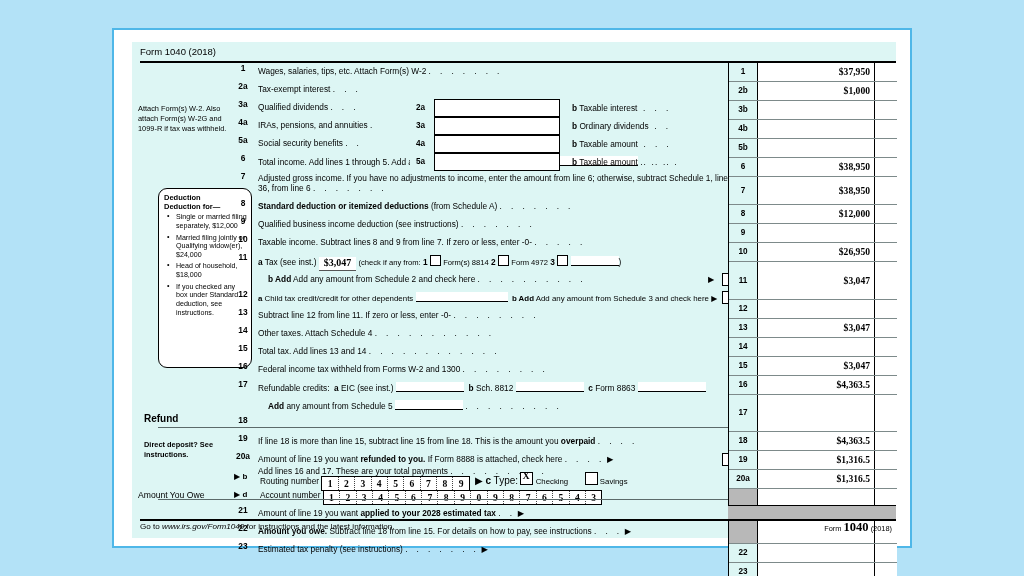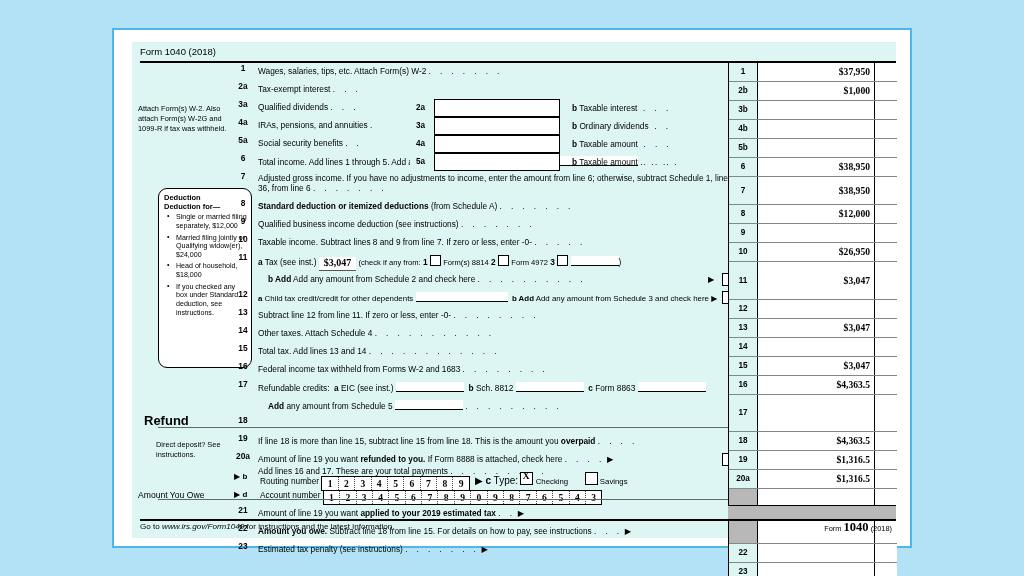--- a/index.html
+++ b/index.html
@@ -19,21 +19,21 @@
     font-size:8.2px;color:#000;
   }
   
   .hdr{position:absolute;left:0;top:0;width:764px;height:20px;}
   .hdr-title{position:absolute;left:8px;top:4px;font-size:9.5px;}
   .hdr-page{position:absolute;right:4px;top:18px;font-size:8.5px;}
   .hdr-page b{font-size:12px;font-weight:bold;vertical-align:-1px;}
   .hdr-rule{position:absolute;left:8px;top:19px;width:756px;height:2px;background:#000;}
   
   .lbl-col{position:absolute;left:6px;width:90px;font-size:7.4px;line-height:1.32;}
-  .lbl-big{font-size:13px;font-weight:bold;}
+  .lbl-big{font-size:10px;font-weight:bold;}
   .lbl-med{font-size:8.6px;font-weight:normal;}
   
   .sd-box{
     position:absolute;left:26px;top:146px;width:94px;height:180px;
     border:1px solid #000;border-radius:9px;background:#ffffff;
     font-size:7.1px;line-height:1.22;padding:4px 4px 0 5px;box-sizing:border-box;
   }
   .sd-box .t{font-weight:bold;font-size:7.5px;}
   .sd-box ul{margin:2px 0 0 0;padding-left:8px;list-style:none;}
   .sd-box li{margin-bottom:3px;position:relative;padding-left:4px;}
@@ -108,21 +108,21 @@
     <div class="t">Deduction for—</div>
     <ul>
       <li>Single or married filing separately, $12,000</li>
       <li>Married filing jointly or Qualifying widow(er), $24,000</li>
       <li>Head of household, $18,000</li>
       <li>If you checked any box under Standard deduction, see instructions.</li>
     </ul>
   </div>
 
   <div class="lbl-col lbl-big" style="top:370px;left:12px;">Refund</div>
-  <div class="lbl-col" style="top:398px;left:24px;width:82px;">Direct deposit? See instructions.</div>
+  <div class="lbl-col" style="top:398px;left:12px;width:82px;font-weight:bold;">Direct deposit? See instructions.</div>
   <div class="lbl-col lbl-med" style="top:448px;left:6px;width:96px;">Amount  You Owe</div>
 
   <div class="body">
 
     <div class="row" style="height:18px;">
       <div class="ln">1</div>
       <div class="tx" style="top:3px;">
         <span>Wages, salaries, tips, etc. Attach Form(s) W-2</span>
         <span class="dots"> .  .  .  .  .  .  .</span>
       </div>
@@ -258,21 +258,21 @@
     <div class="row" style="height:18px;">
       <div class="ln">15</div>
       <div class="tx" style="top:3px;">
         <span>Total tax. Add lines 13 and 14</span>
         <span class="dots"> . . . . . . . . . . . .</span>
       </div>
     </div>
     <div class="row" style="height:18px;">
       <div class="ln">16</div>
       <div class="tx" style="top:3px;">
-        <span>Federal income tax withheld from Forms W-2 and 1683</span>
+        <span>Federal income tax withheld from Forms W-2 and 1300</span>
         <span class="dots"> . . . . . . . .</span>
       </div>
     </div>
 
     <div class="row" style="height:18px;">
       <div class="ln">17</div>
       <div class="tx" style="top:3px;width:480px;">
         <span>Refundable credits:</span>
         <b>&nbsp;a</b>
         <span>EIC (see inst.)</span>
@@ -366,21 +366,21 @@
               <span>5</span>
               <span>4</span>
               <span>3</span>
             </span>
       </div>
     </div>
 
     <div class="row" style="height:18px;">
       <div class="ln">21</div>
       <div class="tx" style="top:3px;width:470px;">
-        <span>Amount of line 19 you want </span><b>applied to your 2019 estimated tax</b>
+        <span>Amount of line 19 you want </span><b>applied to your 2028 estimated tax</b>
         <span class="dots"> . .</span>
         <span>▶</span>
       </div>
     </div>
 
     <div class="row" style="height:18px;">
       <div class="ln">22</div>
       <div class="tx" style="top:3px;width:490px;">
         <b>Amount you owe.</b><span> Subtract line 18 from line 15. For details on how to pay, see instructions</span>
         <span class="dots"> . . .</span>

